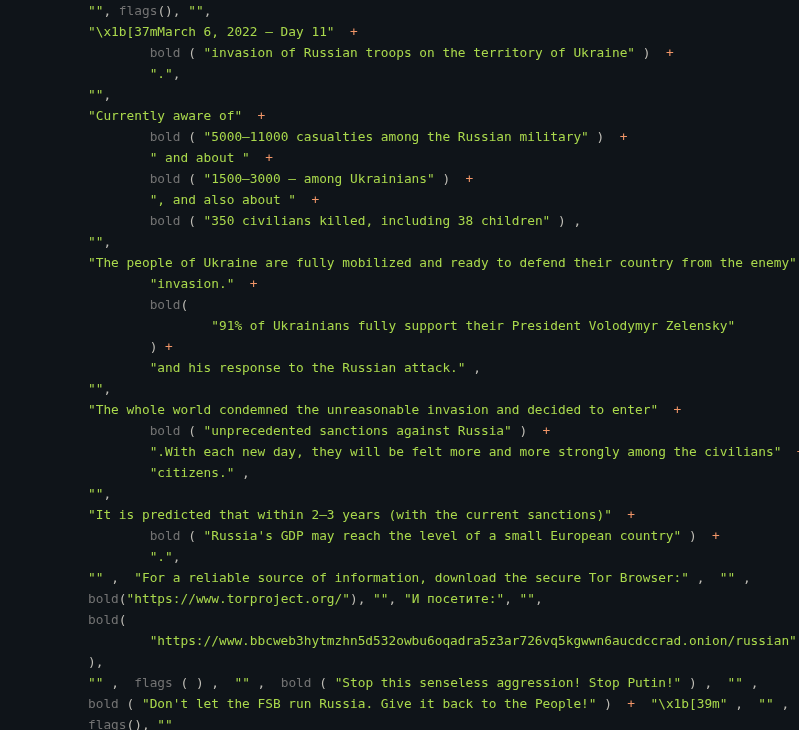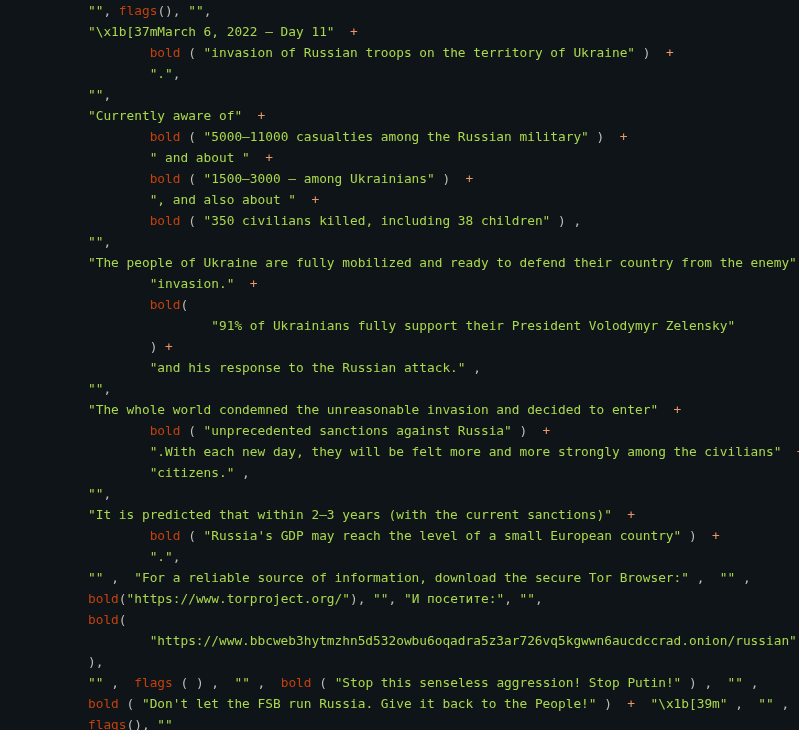--- a/index.html
+++ b/index.html
@@ -11,21 +11,21 @@
     color: #bfbdb6;
     width: 799px;
     height: 730px;
     overflow: hidden;
   }
   .code {
     white-space: pre;
     padding: 0 0 0 88px;
   }
   .s { color: #aad94c; }       
-  .f { color: #c2410c; }       
+  .f { color: #737373; }       
   .o { color: #f29668; }       
   .p { color: #bfbdb6; }       
 </style>
 </head>
 <body>
 
 <div class="code"><span class="s">""</span><span class="p">, </span><span class="f">flags</span><span class="p">()</span><span class="p">, </span><span class="s">""</span><span class="p">,</span>
 <span class="s">"\x1b[37mMarch 6, 2022 — Day 11"</span><span class="p">  </span><span class="o">+</span>
         <span class="f">bold</span><span class="p"> ( </span><span class="s">"invasion of Russian troops on the territory of Ukraine"</span><span class="p"> )  </span><span class="o">+</span>
         <span class="s">"."</span><span class="p">,</span>

